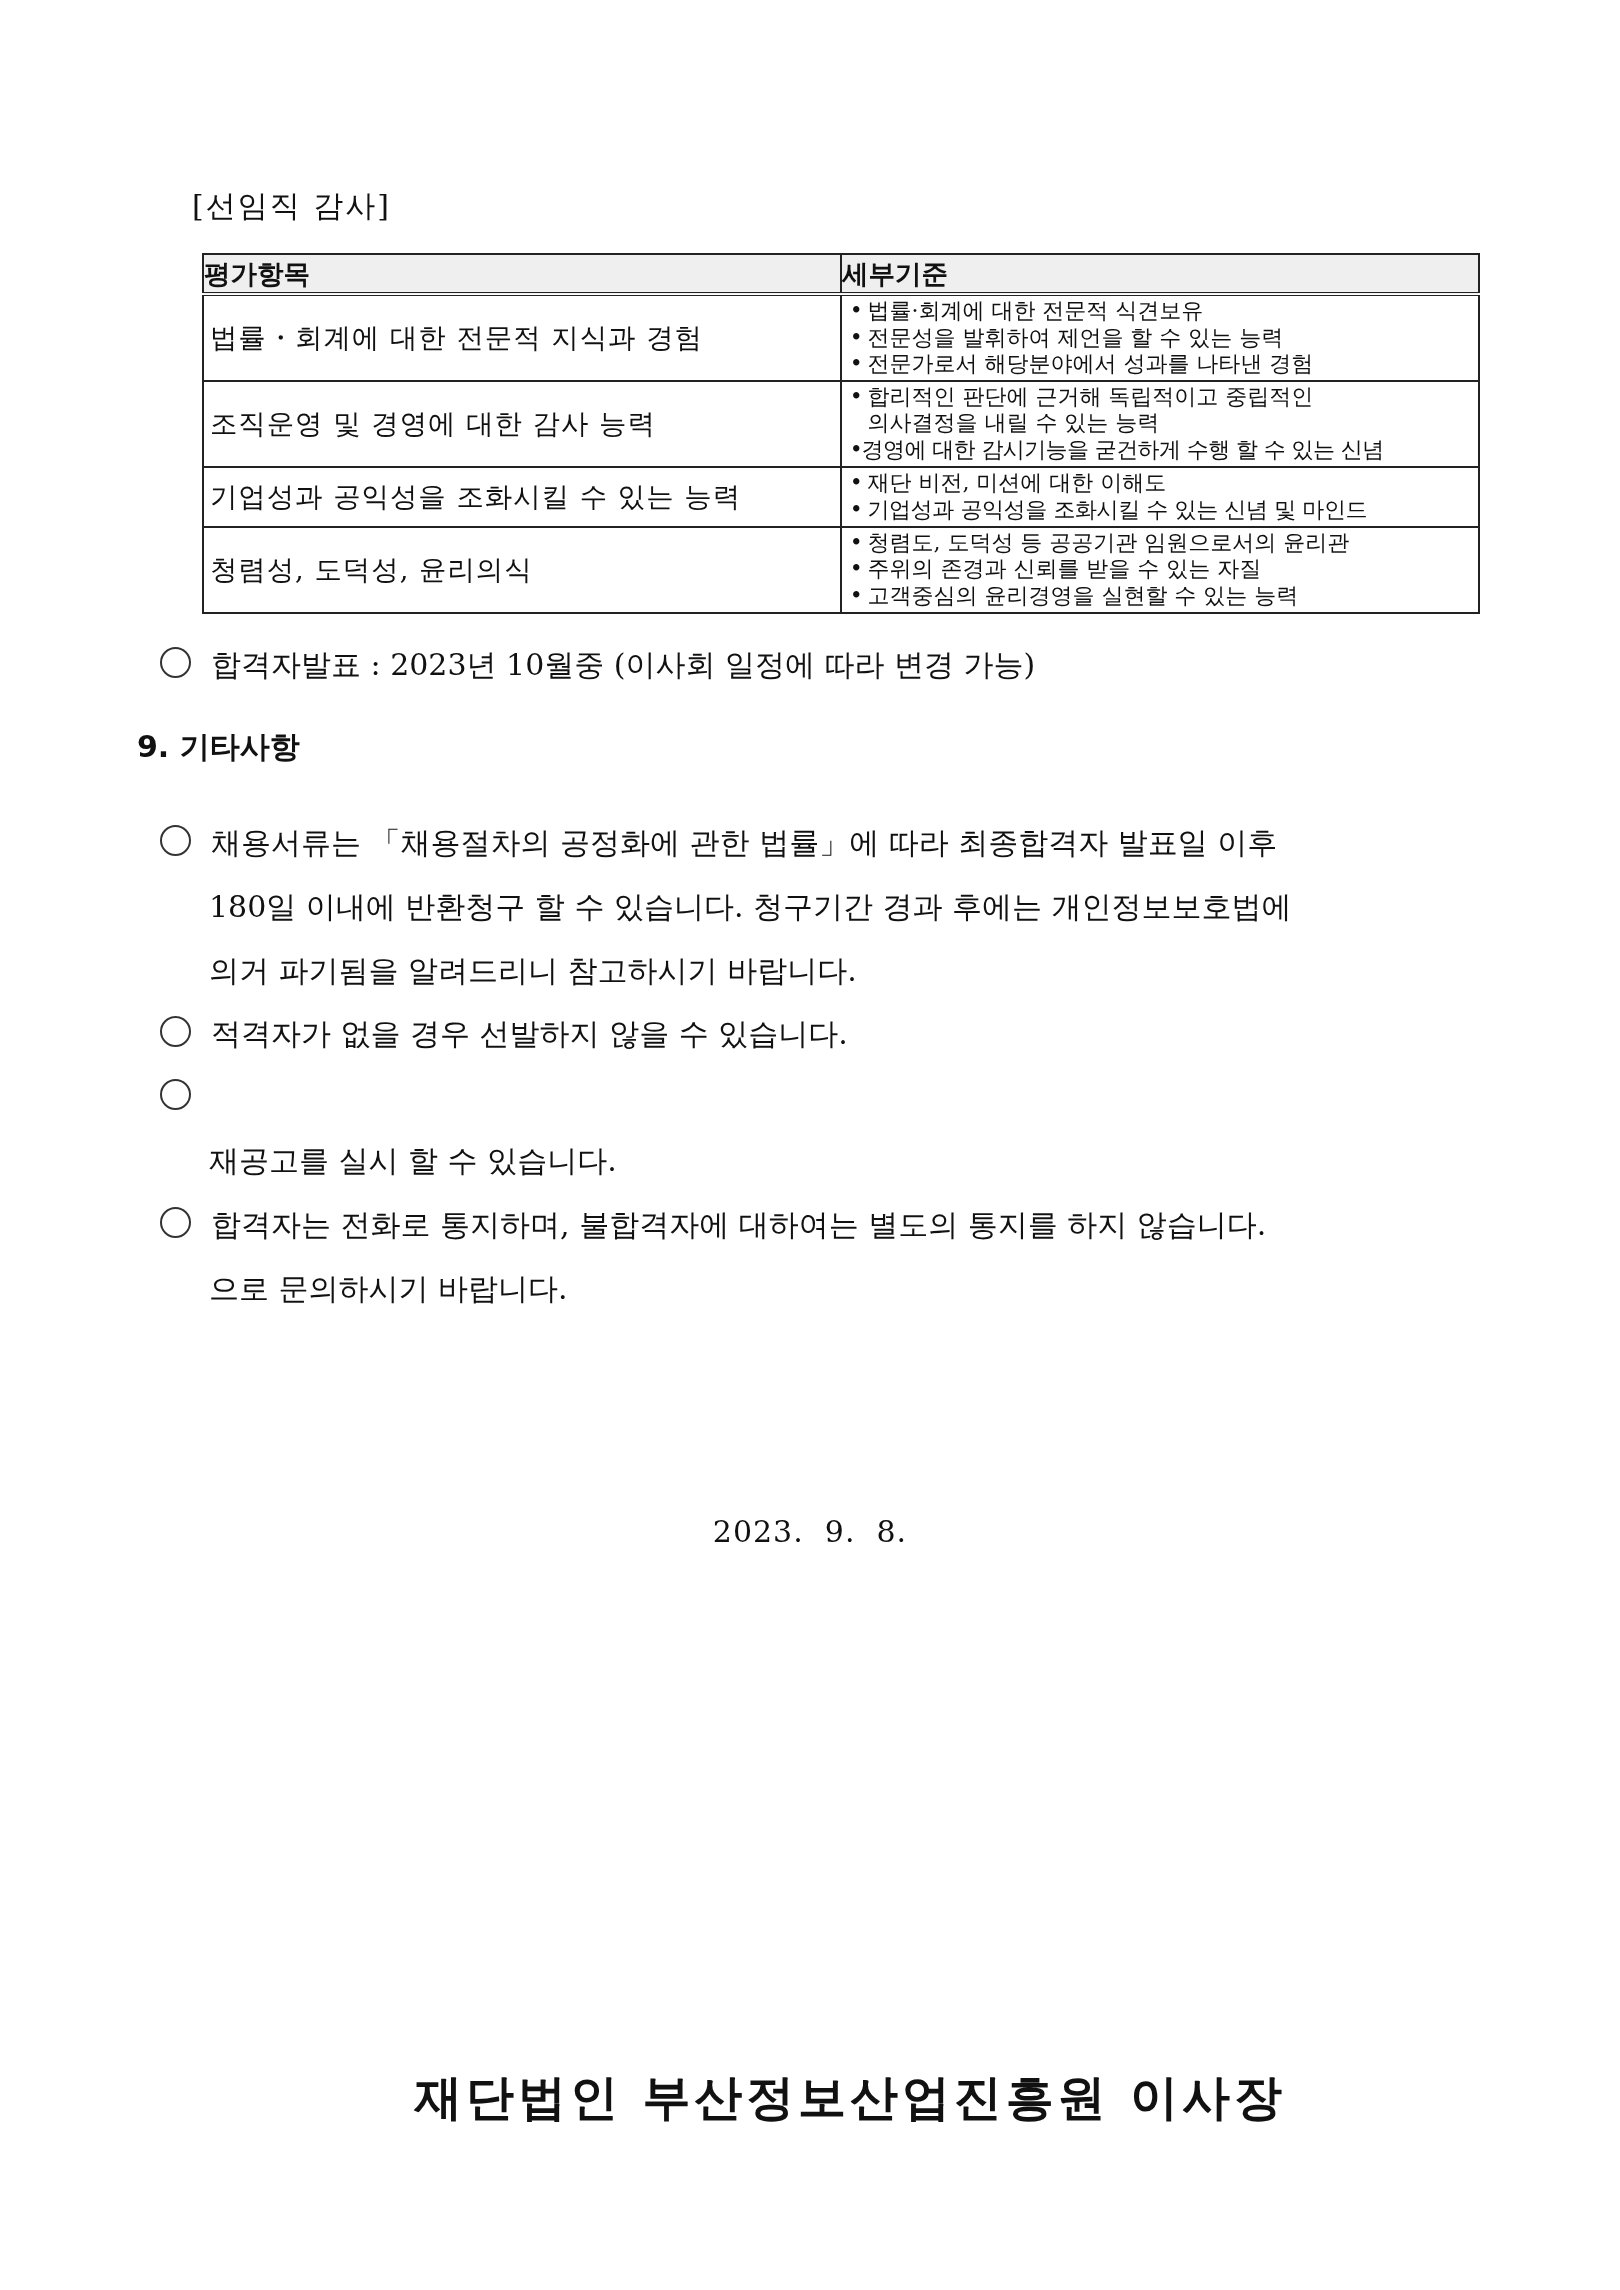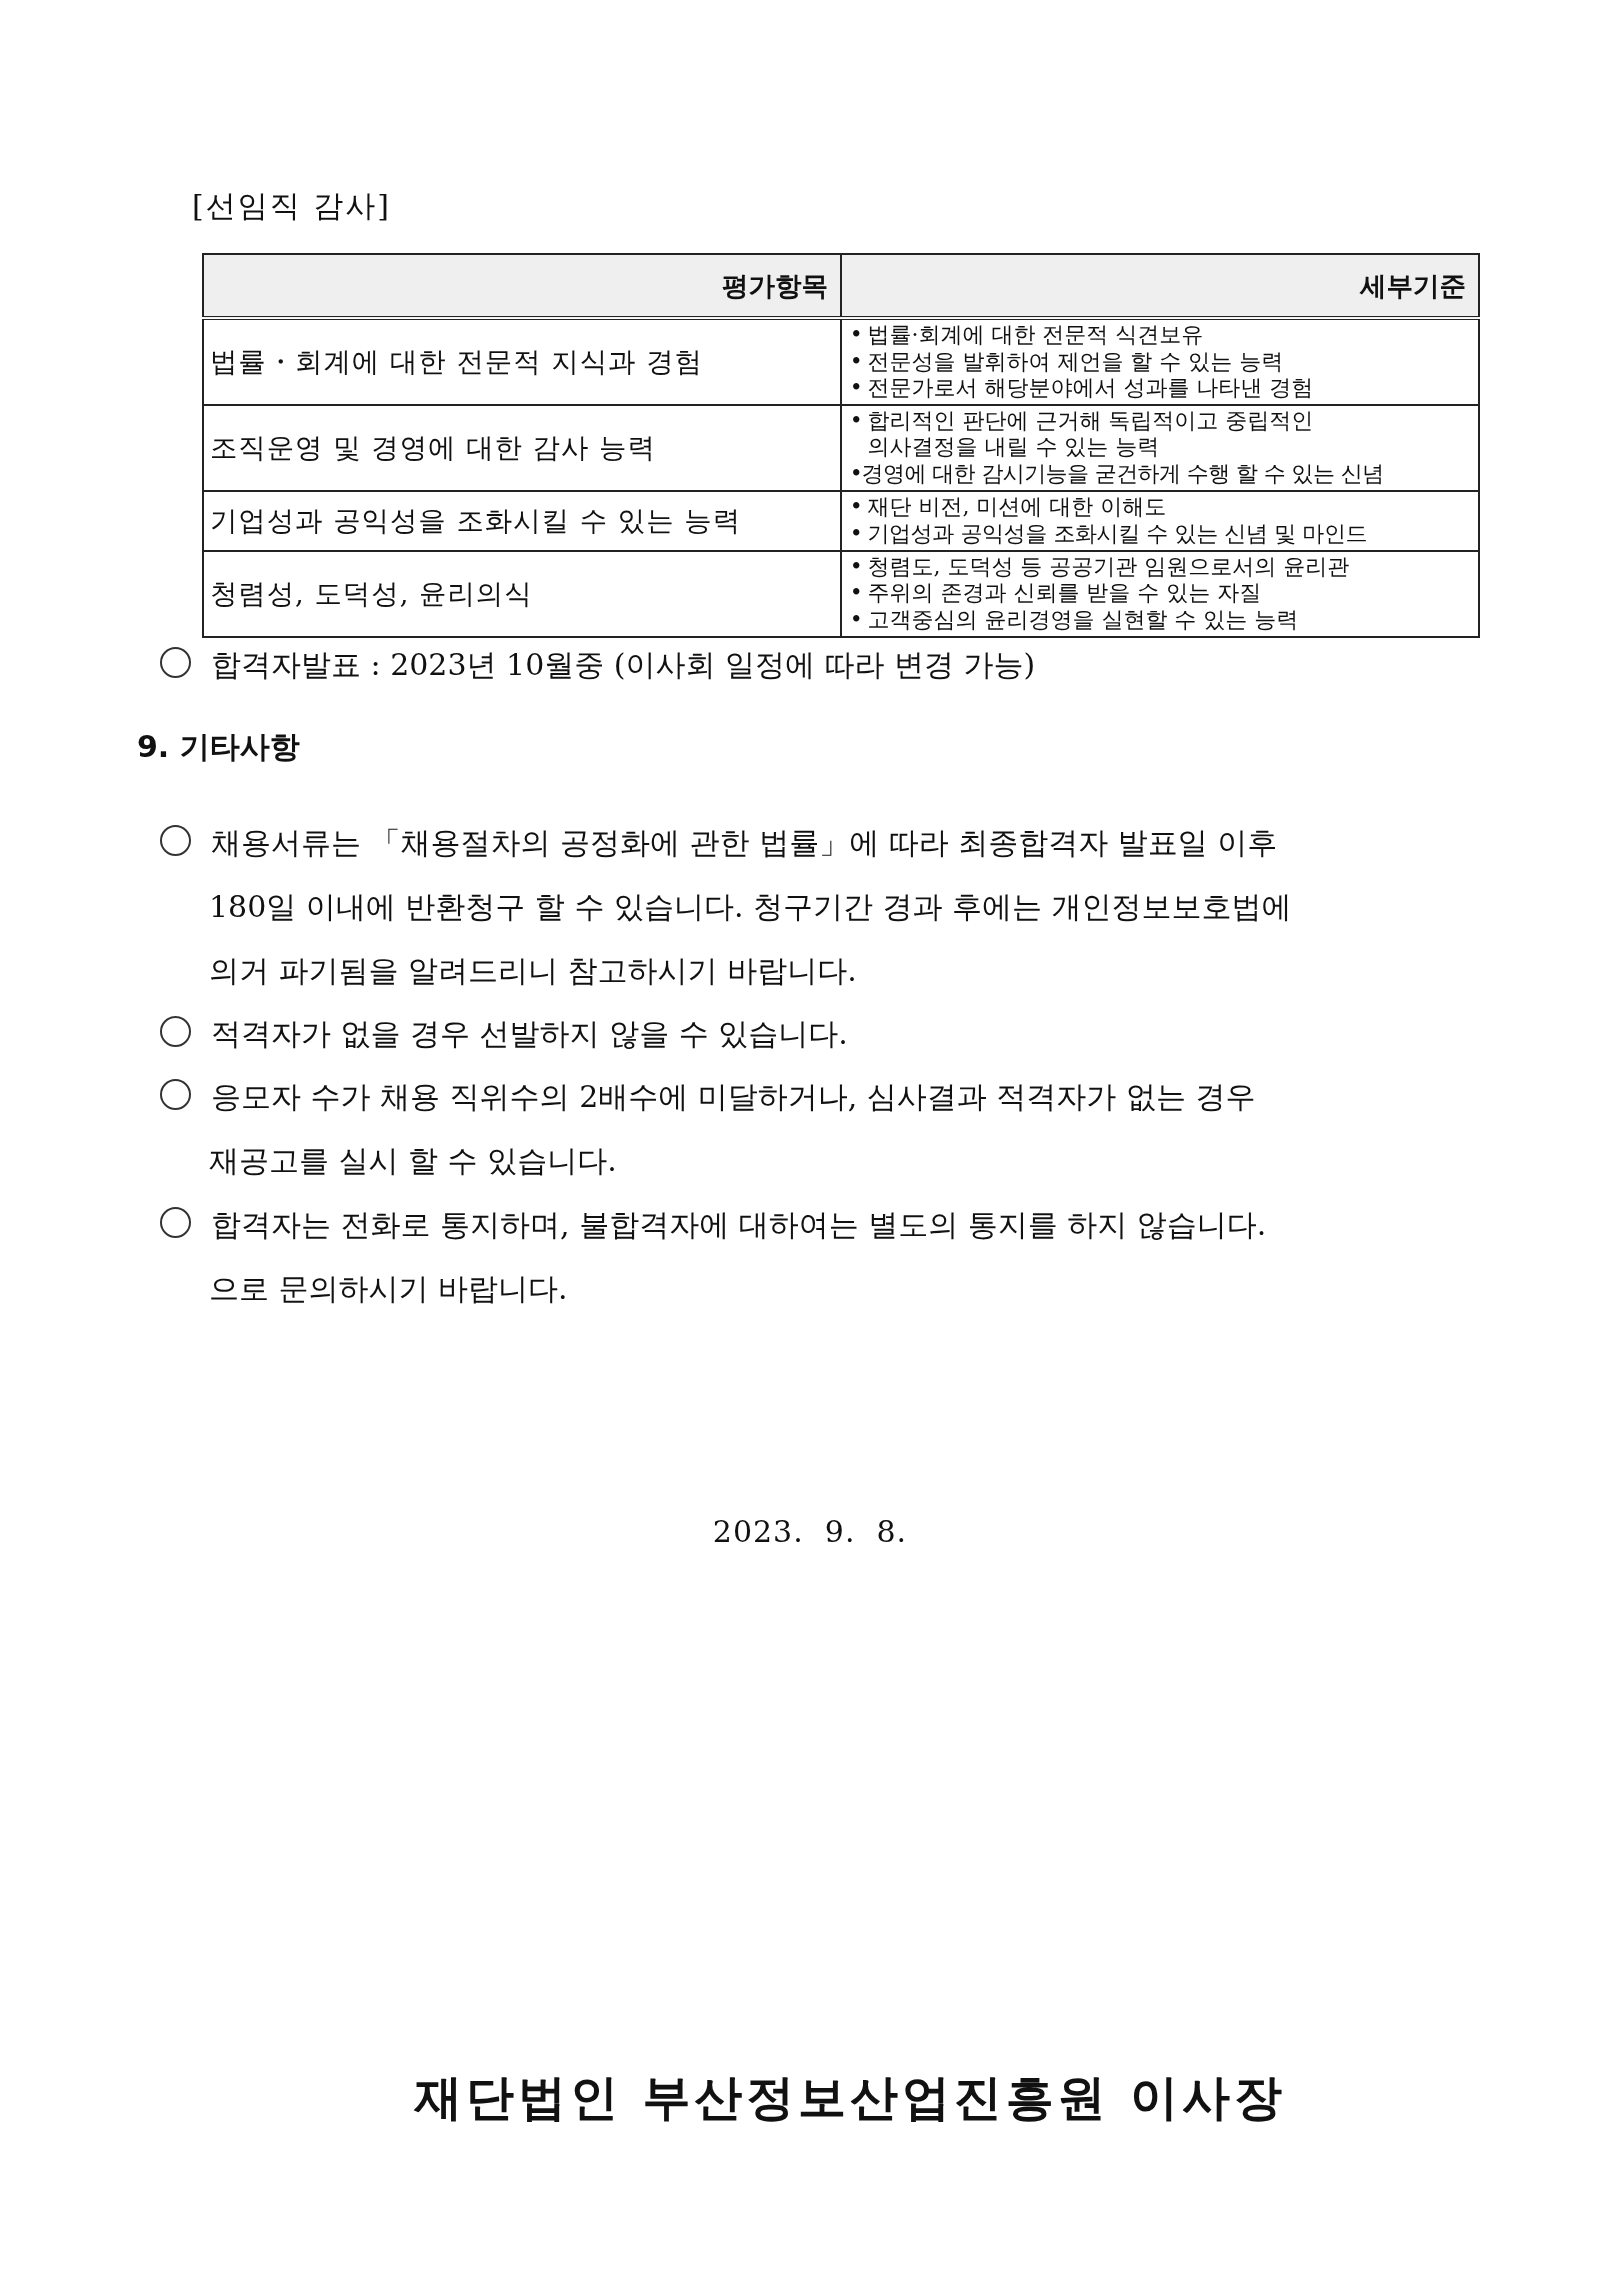--- a/index.html
+++ b/index.html
@@ -4,22 +4,22 @@
 <style>
   html, body { margin: 0; padding: 0; background: #ffffff; }
   body { width: 1620px; height: 2291px; position: relative; overflow: hidden;
          font-family: "DejaVu Serif", "Liberation Serif", serif; color: #111; }
   .abs { position: absolute; }
   .section-label { left: 192px; top: 186px; font-size: 30px; letter-spacing: 2px; white-space: nowrap; }
   table.criteria { position: absolute; left: 202px; top: 253px; width: 1276px;
                    border-collapse: collapse; table-layout: fixed; }
   table.criteria th, table.criteria td { border: 2px solid #222; }
   table.criteria th { background: #efefef; height: 37px; font-size: 26.5px; font-weight: bold;
-                      font-family: "DejaVu Sans", "Liberation Sans", sans-serif; text-align: right;
-                      padding: 12px; border-bottom: 4.9px double #222; }
+                      font-family: "DejaVu Sans", "Liberation Sans", sans-serif; text-align: left;
+                      padding: 0; border-bottom: 4.9px double #222; }
   table.criteria td.item { text-align: left; font-size: 27.4px; padding: 0 5.9px; letter-spacing: 1px; }
   table.criteria td.detail { font-size: 22px; line-height: 26.5px; padding: 2px 3.9px 2px 7.8px;
                              vertical-align: middle; white-space: nowrap; overflow: hidden; }
   .bl { display: block; }
   .bl .dot { display: inline-block; width: 17.6px; }
   .bl.cont { padding-left: 17.6px; }
   .r1 { height: 86px; } .r2 { height: 86px; } .r3 { height: 60px; } .r4 { height: 86px; }
   .bullet-line { font-size: 30px; white-space: nowrap; }
   .circle { display: inline-block; width: 27.4px; height: 27.4px; border: 2px solid #333; border-radius: 50%;
             vertical-align: -2.9px; margin-right: 19.6px; }
@@ -93,21 +93,21 @@
   <span class="first"><span class="circle"></span><span>채용서류는 「채용절차의 공정화에 관한 법률」에 따라 최종합격자 발표일 이후</span></span>
   <span class="cont">180일 이내에 반환청구 할 수 있습니다. 청구기간 경과 후에는 개인정보보호법에</span>
   <span class="cont">의거 파기됨을 알려드리니 참고하시기 바랍니다.</span>
 </div>
 
 <div class="abs para" style="top:1002px;">
   <span class="first"><span class="circle"></span><span>적격자가 없을 경우 선발하지 않을 수 있습니다.</span></span>
 </div>
 
 <div class="abs para" style="top:1065px;">
-  <span class="first"><span class="circle"></span><span>응모자 수가 채용 직위수의 2배수에 미달하거나, 심사결과 적격자가 없는 경우</span></span>
+  <span class="first"><span class="circle"></span></span>
   <span class="cont">재공고를 실시 할 수 있습니다.</span>
 </div>
 
 <div class="abs para" style="top:1193px;">
   <span class="first"><span class="circle"></span><span>합격자는 전화로 통지하며, 불합격자에 대하여는 별도의 통지를 하지 않습니다.</span></span>
 </div>
 
 <div class="abs para" style="top:1257px;">
   <span class="cont">으로 문의하시기 바랍니다.</span>
 </div>

